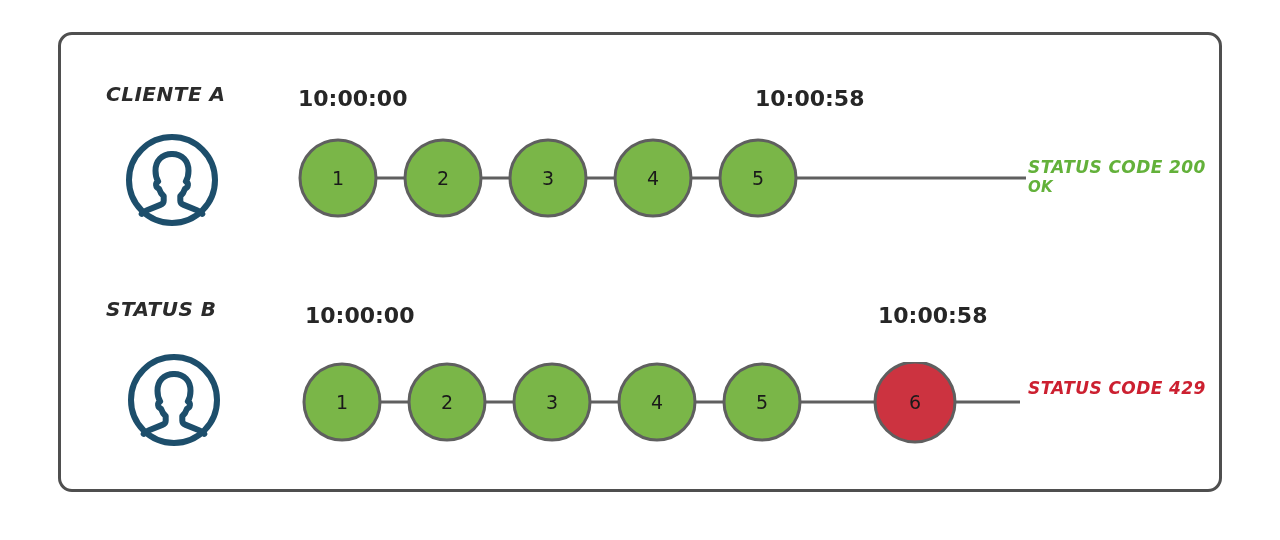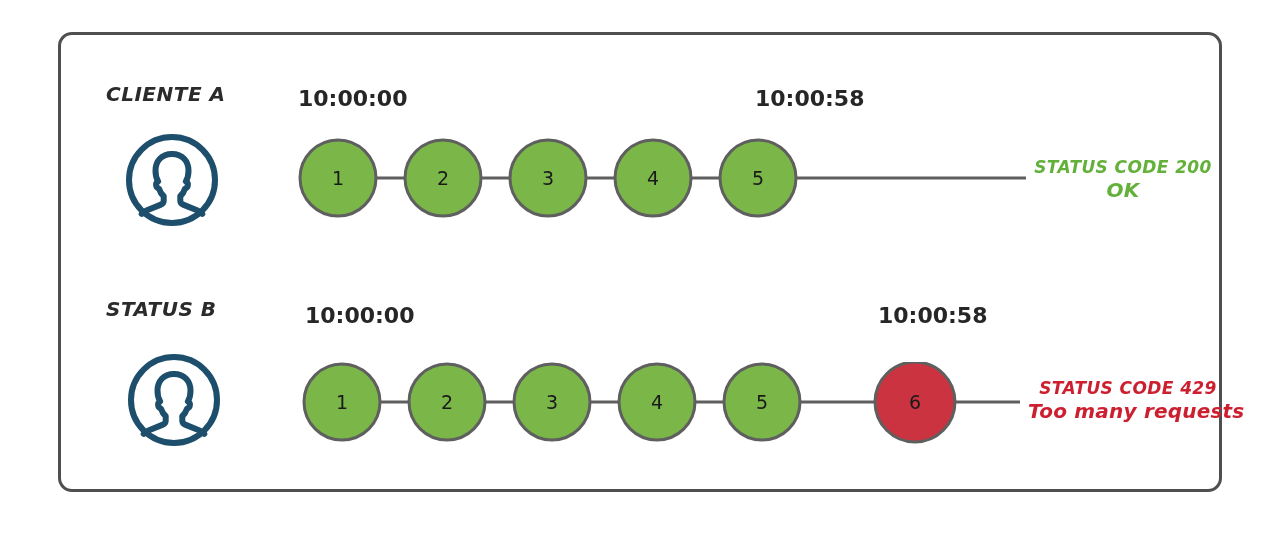--- a/index.html
+++ b/index.html
@@ -80,36 +80,36 @@
     font-family: "DejaVu Sans", sans-serif;
     font-size: 19px;
     fill: #1a1a1a;
     text-anchor: middle;
     dominant-baseline: central;
   }
 
   
   .status {
     position: absolute;
-    text-align: center;
+    text-align: left;
     white-space: nowrap;
     font-family: "DejaVu Sans", sans-serif;
     font-style: italic;
     line-height: 1.25;
   }
   .status-main {
     display: block;
     font-weight: 700;
     font-size: 17px;
     letter-spacing: 0.4px;
   }
   .status-sub {
     display: block;
     font-weight: 700;
-    font-size: 20px;
+    font-size: 15px;
     letter-spacing: 0.2px;
   }
   .status-ok   { color: #63b13a; }
   .status-err  { color: #cc2030; }
 </style>
 </head>
 <body>
 
 <div id="stage">
 
@@ -237,17 +237,16 @@
         <text class="node-num" x="462" y="40">5</text>
       </g>
       <g>
         <circle cx="615" cy="40" r="40" fill="#cc3340" stroke="#5f5f5f" stroke-width="3"></circle>
         <text class="node-num" x="615" y="40">6</text>
       </g>
     </svg>
 
     <div class="status status-err" style="left:1028px; top:378px; width:200px;">
       <span class="status-main">STATUS CODE 429</span>
-      <span class="status-sub">Too many requests</span>
     </div>
   </div>
 
 </div>
 
 </body></html>

